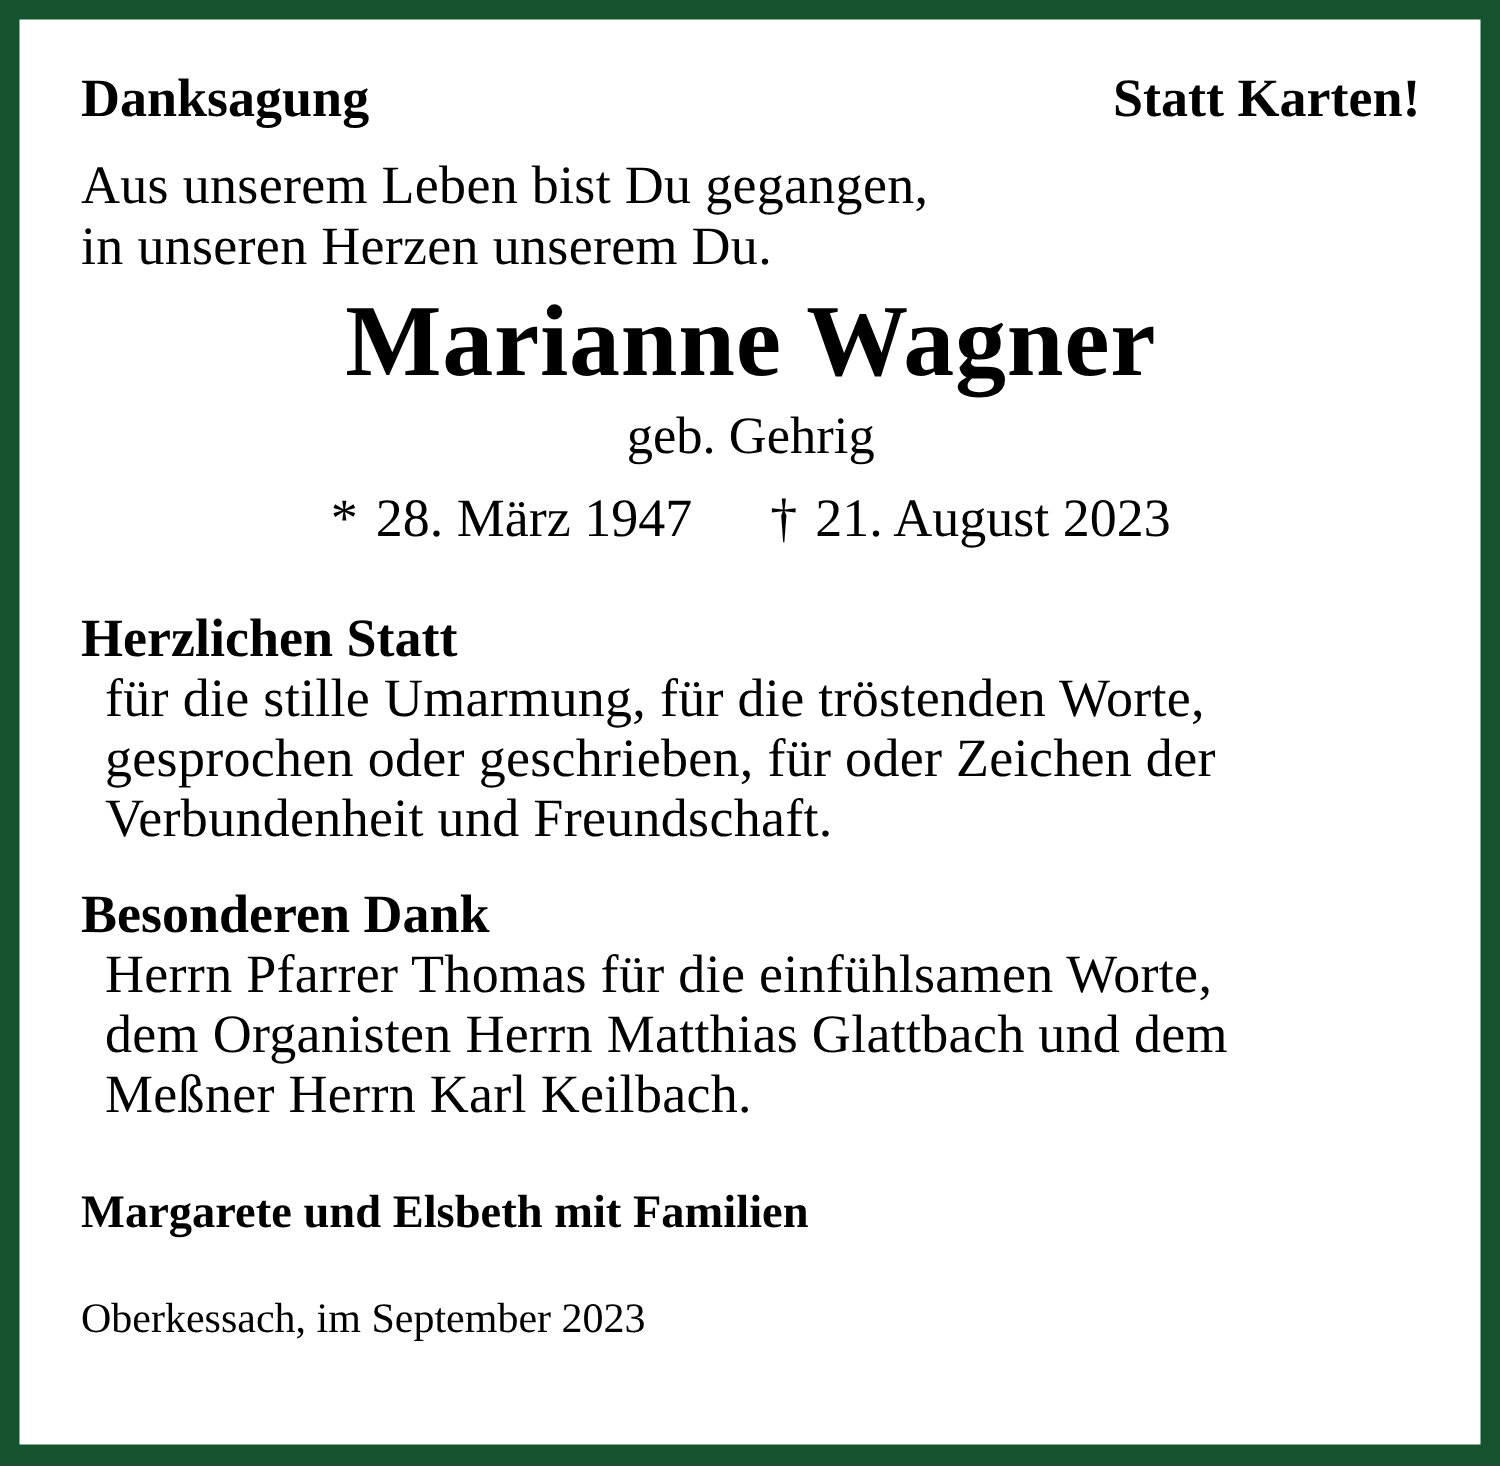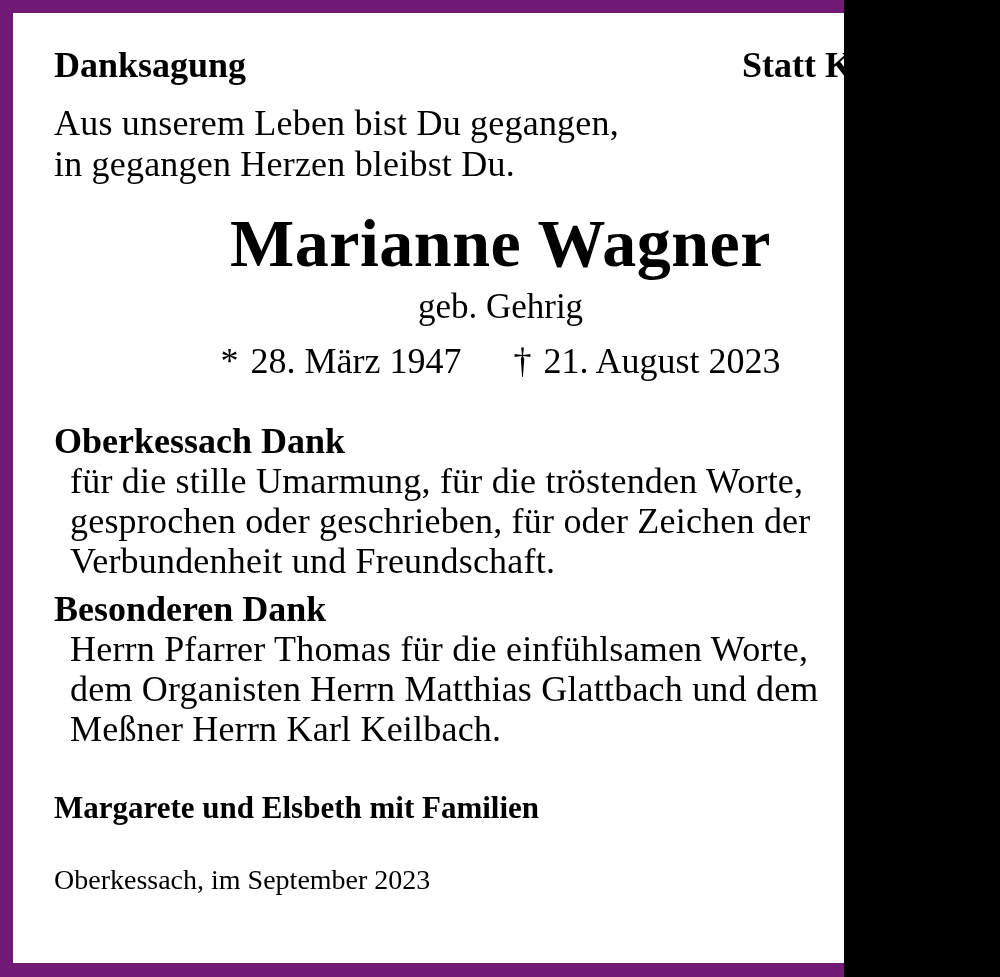--- a/index.html
+++ b/index.html
@@ -2,23 +2,23 @@
 <html lang="de"><head>
 <meta charset="utf-8">
 <style>
   html, body {
     margin: 0;
     padding: 0;
     background: #000000;
   }
   .page {
     position: relative;
-    width: 844px;
+    width: 1000px;
     height: 977px;
-    background: #701a75;
+    background: #14532d;
     font-family: "Liberation Serif", "DejaVu Serif", serif;
     color: #000000;
     overflow: hidden;
     text-decoration: underline;
   }
   .card {
     position: absolute;
     left: 13px;
     top: 13px;
     width: 974px;
@@ -37,21 +37,21 @@
     line-height: 40px;
     font-weight: bold;
   }
   .intro {
     margin-top: 18px;
     font-size: 36px;
     line-height: 41px;
     letter-spacing: 0.2px;
   }
   .name {
-    margin-top: 20px;
+    margin-top: 4px;
     text-align: center;
     font-size: 68px;
     line-height: 76px;
     font-weight: bold;
     letter-spacing: 0.5px;
   }
   .maiden {
     margin-top: 6px;
     text-align: center;
     font-size: 35px;
@@ -69,21 +69,21 @@
     display: inline-flex;
     gap: 12px;
   }
   .section-heading {
     margin-top: 38px;
     font-size: 36px;
     line-height: 40px;
     font-weight: bold;
   }
   .section-heading.second {
-    margin-top: 8px;
+    margin-top: 24px;
   }
   .body-line {
     font-size: 36px;
     line-height: 40px;
     letter-spacing: 0.2px;
     margin-left: 16px;
   }
   .signature {
     margin-top: 38px;
     text-align: left;
@@ -104,39 +104,39 @@
 <div class="page">
   <div class="card">
 
     <div class="header-row">
       <span>Danksagung</span>
       <span>Statt Karten!</span>
     </div>
 
     <div class="intro">
       <div class="intro-line">Aus unserem Leben bist Du gegangen,</div>
-      <div class="intro-line">in gegangen Herzen bleibst Du.</div>
+      <div class="intro-line">in unseren Herzen unserem Du.</div>
     </div>
 
     <div class="name">Marianne Wagner</div>
 
     <div class="maiden">geb. Gehrig</div>
 
     <div class="dates">
       <span class="date-group">
         <span>*</span>
         <span>28. März 1947</span>
       </span>
       <span class="date-group">
         <span>†</span>
         <span>21. August 2023</span>
       </span>
     </div>
 
-    <div class="section-heading">Oberkessach Dank</div>
+    <div class="section-heading">Herzlichen Statt</div>
     <div>
       <div class="body-line">für die stille Umarmung, für die tröstenden Worte,</div>
       <div class="body-line">gesprochen oder geschrieben, für oder Zeichen der</div>
       <div class="body-line">Verbundenheit und Freundschaft.</div>
     </div>
 
     <div class="section-heading second">Besonderen Dank</div>
     <div>
       <div class="body-line">Herrn Pfarrer Thomas für die einfühlsamen Worte,</div>
       <div class="body-line">dem Organisten Herrn Matthias Glattbach und dem</div>

